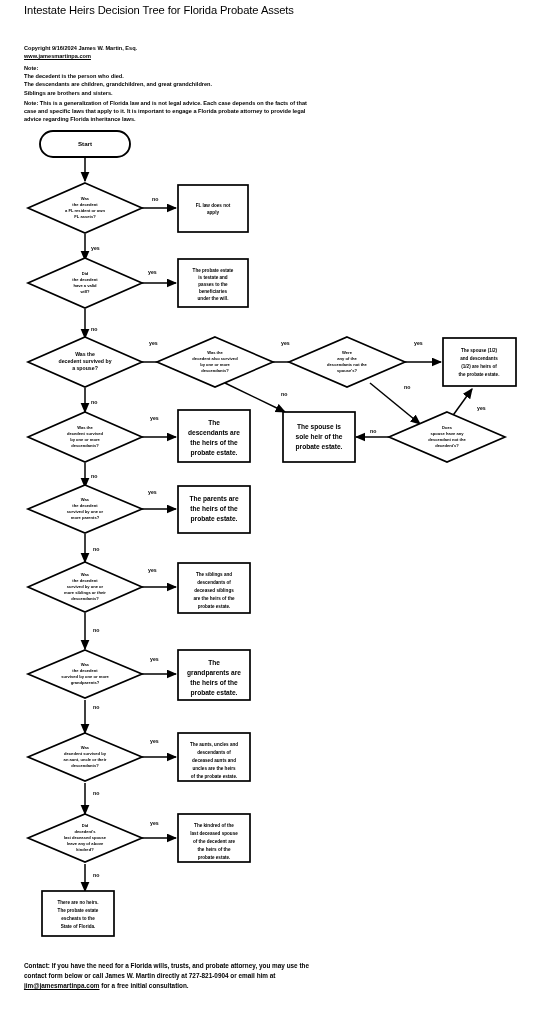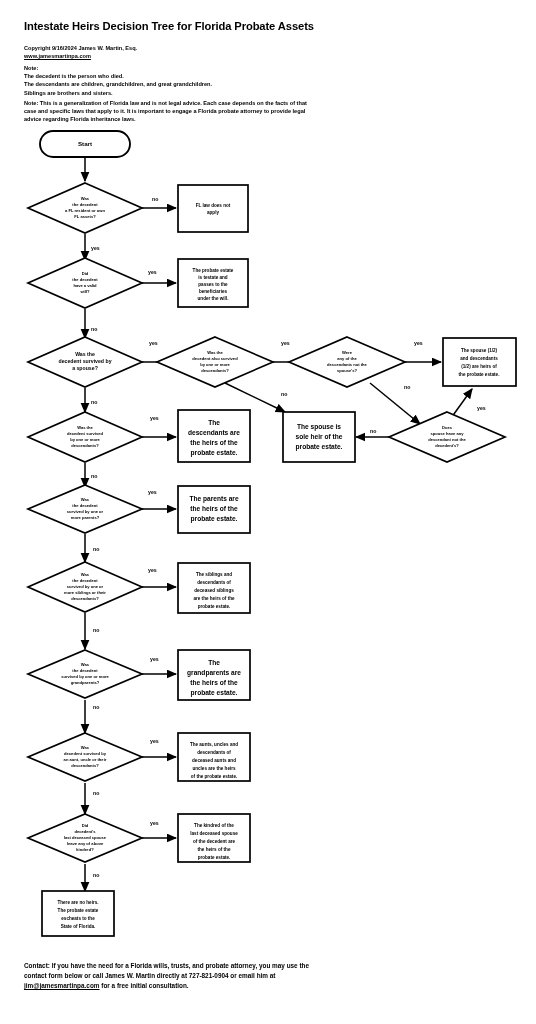--- a/index.html
+++ b/index.html
@@ -1,19 +1,19 @@
 <!DOCTYPE html>
 <html><head>
 <meta charset="utf-8">
 <style>
   html,body{margin:0;padding:0;background:#ffffff;}
   body{width:536px;height:1024px;font-family:"Liberation Sans",sans-serif;color:#000;overflow:hidden;position:relative;}
   #page{position:relative;width:536px;height:1024px;}
   .hdr{position:absolute;left:24px;}
-  #title{top:20px;font-size:11.2px;font-weight:bold;letter-spacing:-0.1px;}
+  #title{top:4px;font-size:11.2px;font-weight:normal;letter-spacing:-0.1px;}
   #copyright{top:44px;font-size:5.6px;font-weight:bold;line-height:8.2px;}
   #siteurl{text-decoration:underline;display:block;}
   #note-block{top:64px;font-size:5.6px;font-weight:bold;line-height:8.2px;}
   #disclaimer{top:99px;font-size:5.6px;font-weight:bold;line-height:8.2px;width:290px;}
   #footer{top:961px;font-size:6.4px;font-weight:bold;line-height:10px;width:300px;}
   #footer .eml{text-decoration:underline;}
   svg#flow{position:absolute;left:0;top:0;width:536px;height:1024px;}
   svg#flow .shape{fill:#ffffff;stroke:#000000;stroke-width:1.7;}
   svg#flow .term{fill:#ffffff;stroke:#000000;stroke-width:1.9;}
   svg#flow .ln{stroke:#000000;stroke-width:1.5;fill:none;}

